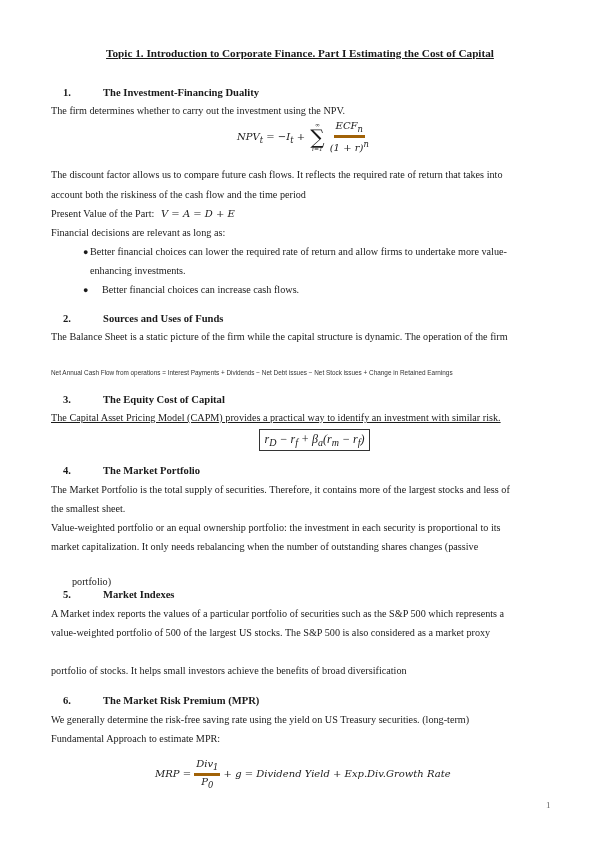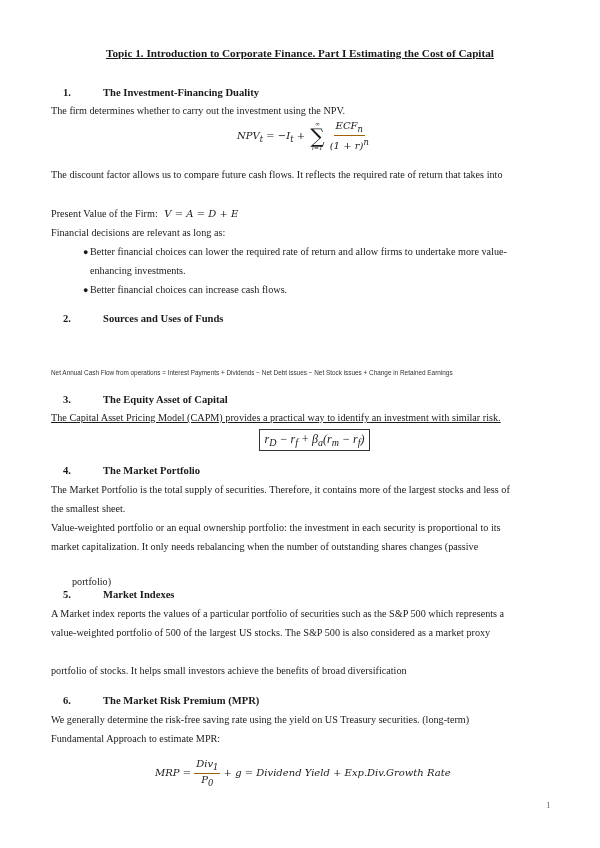--- a/index.html
+++ b/index.html
@@ -22,21 +22,21 @@
   .bullet { font-size: 10.2px; }
   .bdot { left: 83px; font-size: 9px; }
   .math { font-family: "DejaVu Serif", serif; font-style: italic; font-size: 10px; }
   .small { left: 51px; font-size: 6.4px; font-family: "Liberation Sans", sans-serif; color: #333; }
   .capm {
     left: 259px; top: 429px; width: 111px; height: 22px; border: 1px solid #333;
     font-family: "Liberation Serif", serif; font-style: italic; font-size: 12px;
     display: flex; align-items: center; justify-content: center; box-sizing: border-box;
   }
   .frac { display: inline-flex; flex-direction: column; align-items: center; vertical-align: middle; }
-  .frac .top { border-bottom: 1px solid #a16207; padding: 0 2px; line-height: 12px; }
+  .frac .top { border-bottom: 3px solid #a16207; padding: 0 2px; line-height: 12px; }
   .frac .bot { line-height: 12px; }
   .sigma { display: inline-flex; flex-direction: column; align-items: center; vertical-align: middle; margin: 0 2px; }
   .sigma .s-top { font-size: 6px; line-height: 6px; }
   .sigma .s-sym { font-size: 20px; line-height: 18px; font-style: normal; }
   .sigma .s-bot { font-size: 6px; line-height: 6px; }
   .pagenum { left: 546px; top: 800px; font-size: 9px; color: #666; }
 </style>
 </head>
 <body>
 
@@ -57,41 +57,43 @@
       <span class="s-sym">∑</span>
       <span class="s-bot">i=1</span>
     </span>
     <span class="frac">
       <span class="top"><span>ECF</span><sub>n</sub></span>
       <span class="bot"><span>(1 + r)</span><sup>n</sup></span>
     </span>
   </div>
 
   <div class="abs p" style="top:169px;">The discount factor allows us to compare future cash flows. It reflects the required rate of return that takes into</div>
+  <div class="abs p" style="top:189px;">account both the riskiness of the cash flow and the time period</div>
   <div class="abs p" style="top:208px;">
-    <span>Present Value of the Firm:</span>
+    <span>Present Value of the Part:</span>
     <span class="math" style="margin-left:4px;">V = A = D + E</span>
   </div>
   <div class="abs p" style="top:227px;">Financial decisions are relevant as long as:</div>
 
   <div class="abs bullet bdot" style="top:247px;">●</div>
   <div class="abs bullet" style="left:90px; top:246px;">Better financial choices can lower the required rate of return and allow firms to undertake more value-</div>
   <div class="abs bullet" style="left:90px; top:265px;">enhancing investments.</div>
   <div class="abs bullet bdot" style="top:285px;">●</div>
-  <div class="abs bullet" style="left:90px; top:284px;">Better financial choices can increase cash flows.</div>
+  <div class="abs bullet" style="left:102px; top:284px;">Better financial choices can increase cash flows.</div>
 
   <div class="abs h" style="left:63px; top:313px;">
     <span class="num">2.</span>
     <span class="txt">Sources and Uses of Funds</span>
   </div>
+  <div class="abs p" style="top:331px;">The Balance Sheet is a static picture of the firm while the capital structure is dynamic. The operation of the firm</div>
   <div class="abs small" style="top:369px;">Net Annual Cash Flow from operations = Interest Payments + Dividends − Net Debt issues − Net Stock issues + Change in Retained Earnings</div>
 
   <div class="abs h" style="left:63px; top:394px;">
     <span class="num">3.</span>
-    <span class="txt">The Equity Asset of Capital</span>
+    <span class="txt">The Equity Cost of Capital</span>
   </div>
   <div class="abs p" style="top:412px;text-decoration:underline;">The Capital Asset Pricing Model (CAPM) provides a practical way to identify an investment with similar risk.</div>
   <div class="abs capm">
     <span>r<sub>D</sub> − r<sub>f</sub> + β<sub>a</sub>(r<sub>m</sub> − r<sub>f</sub>)</span>
   </div>
 
   <div class="abs h" style="left:63px; top:465px;">
     <span class="num">4.</span>
     <span class="txt">The Market Portfolio</span>
   </div>

